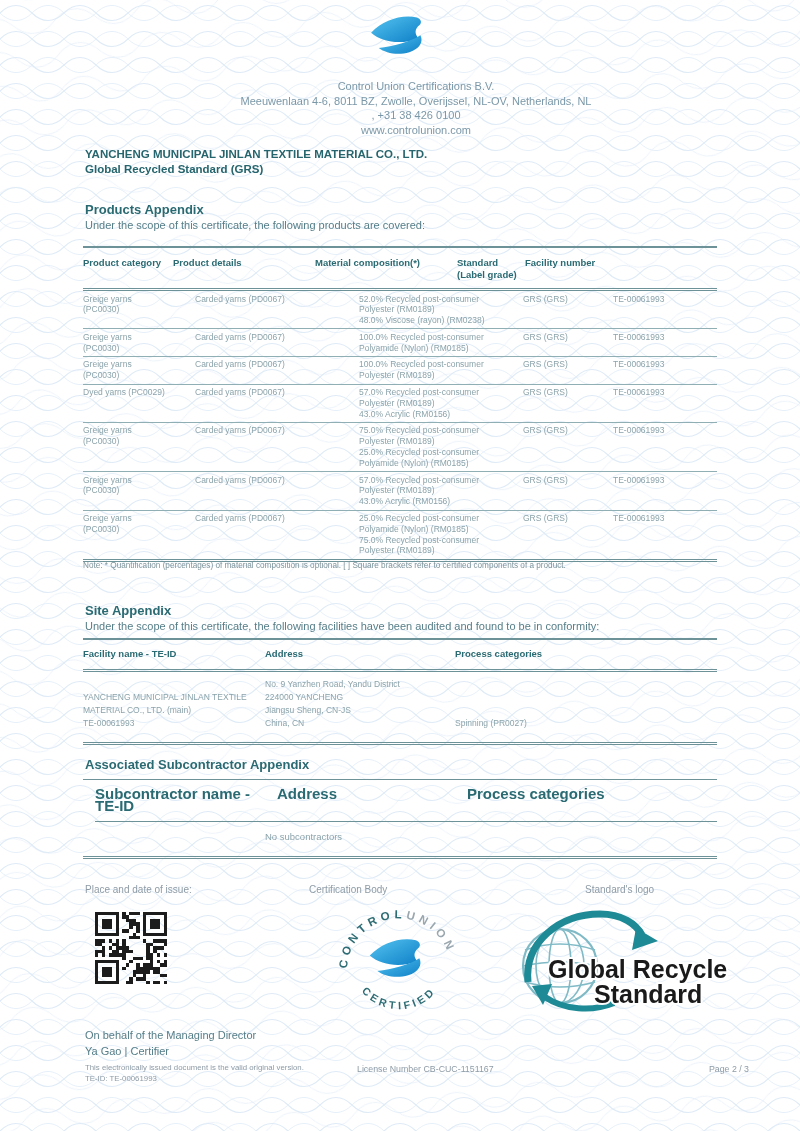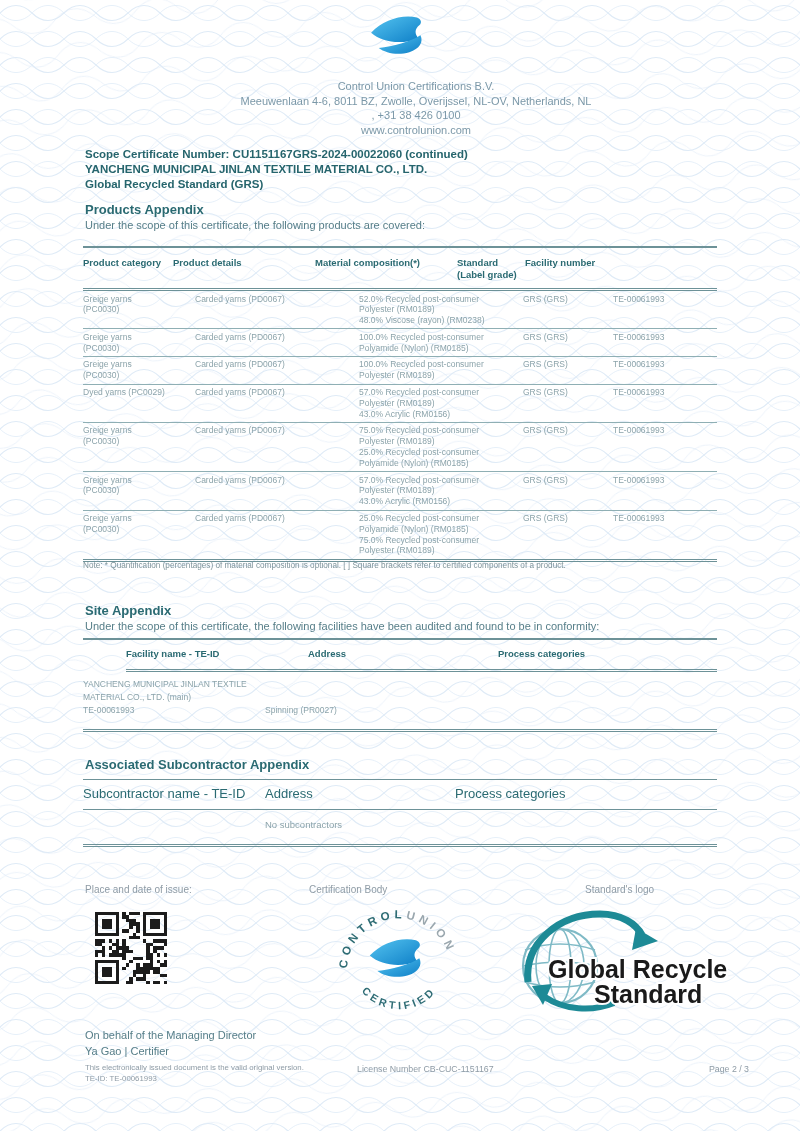--- a/index.html
+++ b/index.html
@@ -26,29 +26,29 @@
         font-size:8.5px;line-height:10.8px;color:#8ba3aa;gap:22px;}
   .trow:last-child{border-bottom:3px double #6d9298;}
   .c{box-sizing:border-box;padding-right:8px;}
   .c1{width:90px}.c2{width:142px}.c3{width:142px}.c4{width:68px}.c5{flex:1}
   .multi{white-space:pre-line;}
   .note{position:absolute;left:83px;top:561px;width:634px;font-size:8.2px;color:#7e949b;}
 
   
   .stable{position:absolute;left:83px;top:638px;width:634px;border-top:2px solid #6d9298;}
   .shead{display:flex;padding:8px 0 9px;border-bottom:3px double #6d9298;
-         font-size:9.5px;font-weight:bold;line-height:12px;color:#2a6a72;margin-left:43px;}
+         font-size:9.5px;font-weight:bold;line-height:12px;color:#2a6a72;}
   .srow{display:flex;padding:6px 0 12px;border-bottom:3px double #6d9298;
         font-size:8.5px;line-height:13px;color:#8ba3aa;align-items:flex-end;}
   .sc1{width:182px}.sc2{width:190px}.sc3{flex:1}
   .subwrap{position:absolute;left:83px;top:757px;width:634px;}
   .subttl{font-size:13px;font-weight:bold;color:#2a6a72;padding:0 0 7px 2px;
           border-bottom:1.5px solid #6d9298;}
   .subhead{display:flex;padding:8px 0 9px;border-bottom:1.5px solid #6d9298;
-           font-size:13px;font-weight:normal;line-height:12px;color:#2a6a72;}
+           font-size:15px;font-weight:bold;line-height:12px;color:#2a6a72;margin-left:12px;}
   .subrow{display:flex;padding:9px 0 13px;border-bottom:3px double #6d9298;
           font-size:9.5px;line-height:12px;color:#8ba3aa;}
 
   
   .flabel{position:absolute;top:884px;font-size:10px;color:#8e9ba5;}
   .qr{position:absolute;left:95px;top:912px;width:72px;height:72px;}
   .stamp{position:absolute;left:334px;top:897px;width:130px;height:132px;}
   .grs{position:absolute;left:508px;top:902px;width:220px;height:120px;}
   .placeblock{position:absolute;left:85px;top:994px;font-size:11px;line-height:16px;color:#567e88;}
   .behalf{position:absolute;left:85px;top:1027px;font-size:11px;line-height:16px;color:#567e88;}
@@ -91,21 +91,20 @@
   </svg>
 
   <div class="hdr">
     <div>Control Union Certifications B.V.</div>
     <div>Meeuwenlaan 4-6, 8011 BZ, Zwolle, Overijssel, NL-OV, Netherlands, NL</div>
     <div>, +31 38 426 0100</div>
     <div>www.controlunion.com</div>
   </div>
 
   <div class="cert">
-    <div>Scope Certificate Number: CU1151167GRS-2024-00022060 (continued)</div>
     <div>YANCHENG MUNICIPAL JINLAN TEXTILE MATERIAL CO., LTD.</div>
     <div>Global Recycled Standard (GRS)</div>
   </div>
 
   <div class="sec-title" style="top:202px">Products Appendix</div>
   <div class="sec-sub" style="top:219px">Under the scope of this certificate, the following products are covered:</div>
 
   <div class="ptable">
     <div class="thead">
       <div class="c c1">Product category</div>
@@ -177,20 +176,24 @@
   <div class="stable">
     <div class="shead">
       <div class="c sc1">Facility name - TE-ID</div>
       <div class="c sc2">Address</div>
       <div class="c sc3">Process categories</div>
     </div>
     <div class="srow">
       <div class="c sc1 multi">YANCHENG MUNICIPAL JINLAN TEXTILE
 MATERIAL CO., LTD. (main)
 TE-00061993</div>
+      <div class="c sc2 multi">No. 9 Yanzhen Road, Yandu District
+224000 YANCHENG
+Jiangsu Sheng, CN-JS
+China, CN</div>
       <div class="c sc3">Spinning (PR0027)</div>
     </div>
   </div>
 
   <div class="subwrap">
     <div class="subttl">Associated Subcontractor Appendix</div>
     <div class="subhead">
       <div class="c sc1">Subcontractor name - TE-ID</div>
       <div class="c sc2">Address</div>
       <div class="c sc3">Process categories</div>

